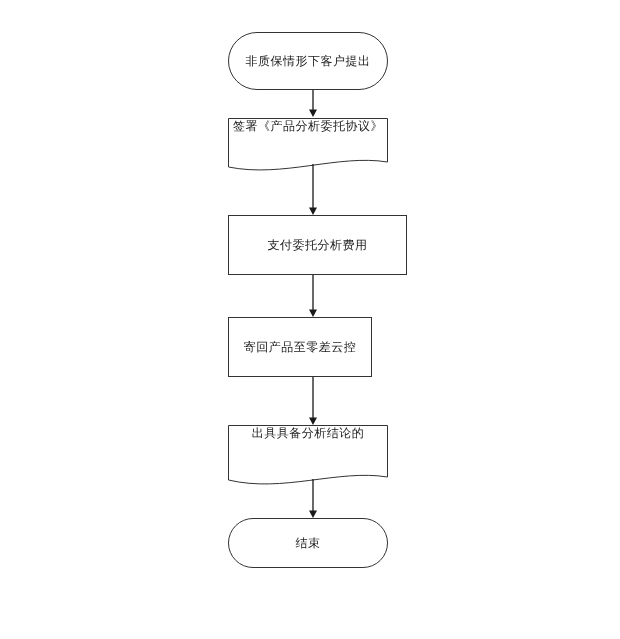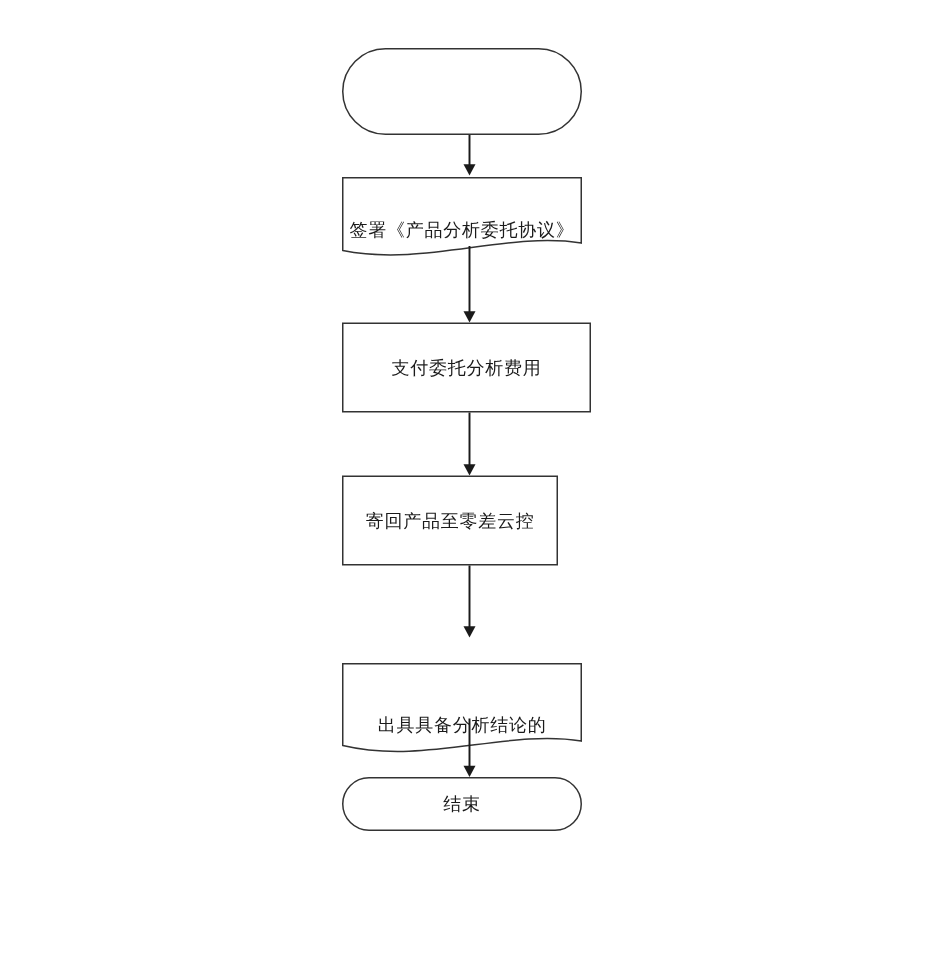--- a/index.html
+++ b/index.html
@@ -33,70 +33,71 @@
   }
   .doc svg { display: block; }
   .doc .doc-label {
     position: absolute;
     left: 0;
     top: 0;
     width: 100%;
     display: flex;
     flex-direction: column;
     align-items: center;
-    justify-content: flex-end;
+    justify-content: flex-start;
     text-align: center;
     font-size: 12px;
     line-height: 17px;
     color: #1a1a1a;
     letter-spacing: 0.5px;
   }
   .connector-layer {
     position: absolute;
     left: 0;
     top: 0;
     pointer-events: none;
   }
   .line-label { display: block; }
 </style>
 </head>
 <body>
 
 <div class="canvas">
 
   <div class="node terminator" style="left:228px; top:32px; width:160px; height:58px;">
+    <span class="line-label">非质保情形下客户提出</span>
   </div>
 
   <div class="doc" style="left:228px; top:118px; width:160px; height:60px;">
     <svg width="160" height="60" viewBox="0 0 160 60">
       <path d="M 0.5 0.5 L 159.5 0.5 L 159.5 44 C 110 36, 55 60, 0.5 49 Z" fill="#ffffff" stroke="#333333" stroke-width="1"></path>
     </svg>
     <div class="doc-label" style="height:44px;">
       <span class="line-label">签署《产品分析委托协议》</span>
     </div>
   </div>
 
-  <div class="node" style="left:228px; top:215px; width:166px; height:60px;align-items:center;">
+  <div class="node" style="left:228px; top:215px; width:179px; height:60px;align-items:center;">
     <span class="line-label">支付委托分析费用</span>
   </div>
 
   <div class="node" style="left:228px; top:317px; width:144px; height:60px;">
     <span class="line-label">寄回产品至零差云控</span>
   </div>
 
-  <div class="doc" style="left:228px; top:442px; width:160px; height:64px;">
+  <div class="doc" style="left:228px; top:425px; width:160px; height:64px;">
     <svg width="160" height="64" viewBox="0 0 160 64">
       <path d="M 0.5 0.5 L 159.5 0.5 L 159.5 52 C 110 44, 55 68, 0.5 55 Z" fill="#ffffff" stroke="#333333" stroke-width="1"></path>
     </svg>
     <div class="doc-label" style="height:50px;">
       <span class="line-label">出具具备分析结论的</span>
     </div>
   </div>
 
-  <div class="node terminator" style="left:228px; top:518px; width:160px; height:36px; border-radius:25px;">
+  <div class="node terminator" style="left:228px; top:518px; width:160px; height:50px; border-radius:25px;">
     <span class="line-label">结束</span>
   </div>
 
   <svg class="connector-layer" width="620" height="639" viewBox="0 0 620 639">
     <g>
       <line x1="313" y1="90" x2="313" y2="110" stroke="#1a1a1a" stroke-width="1.3"></line>
       <polygon points="313,117 309,109.5 317,109.5" fill="#1a1a1a"></polygon>
     </g>
     <g>
       <line x1="313" y1="164" x2="313" y2="208" stroke="#1a1a1a" stroke-width="1.3"></line>

